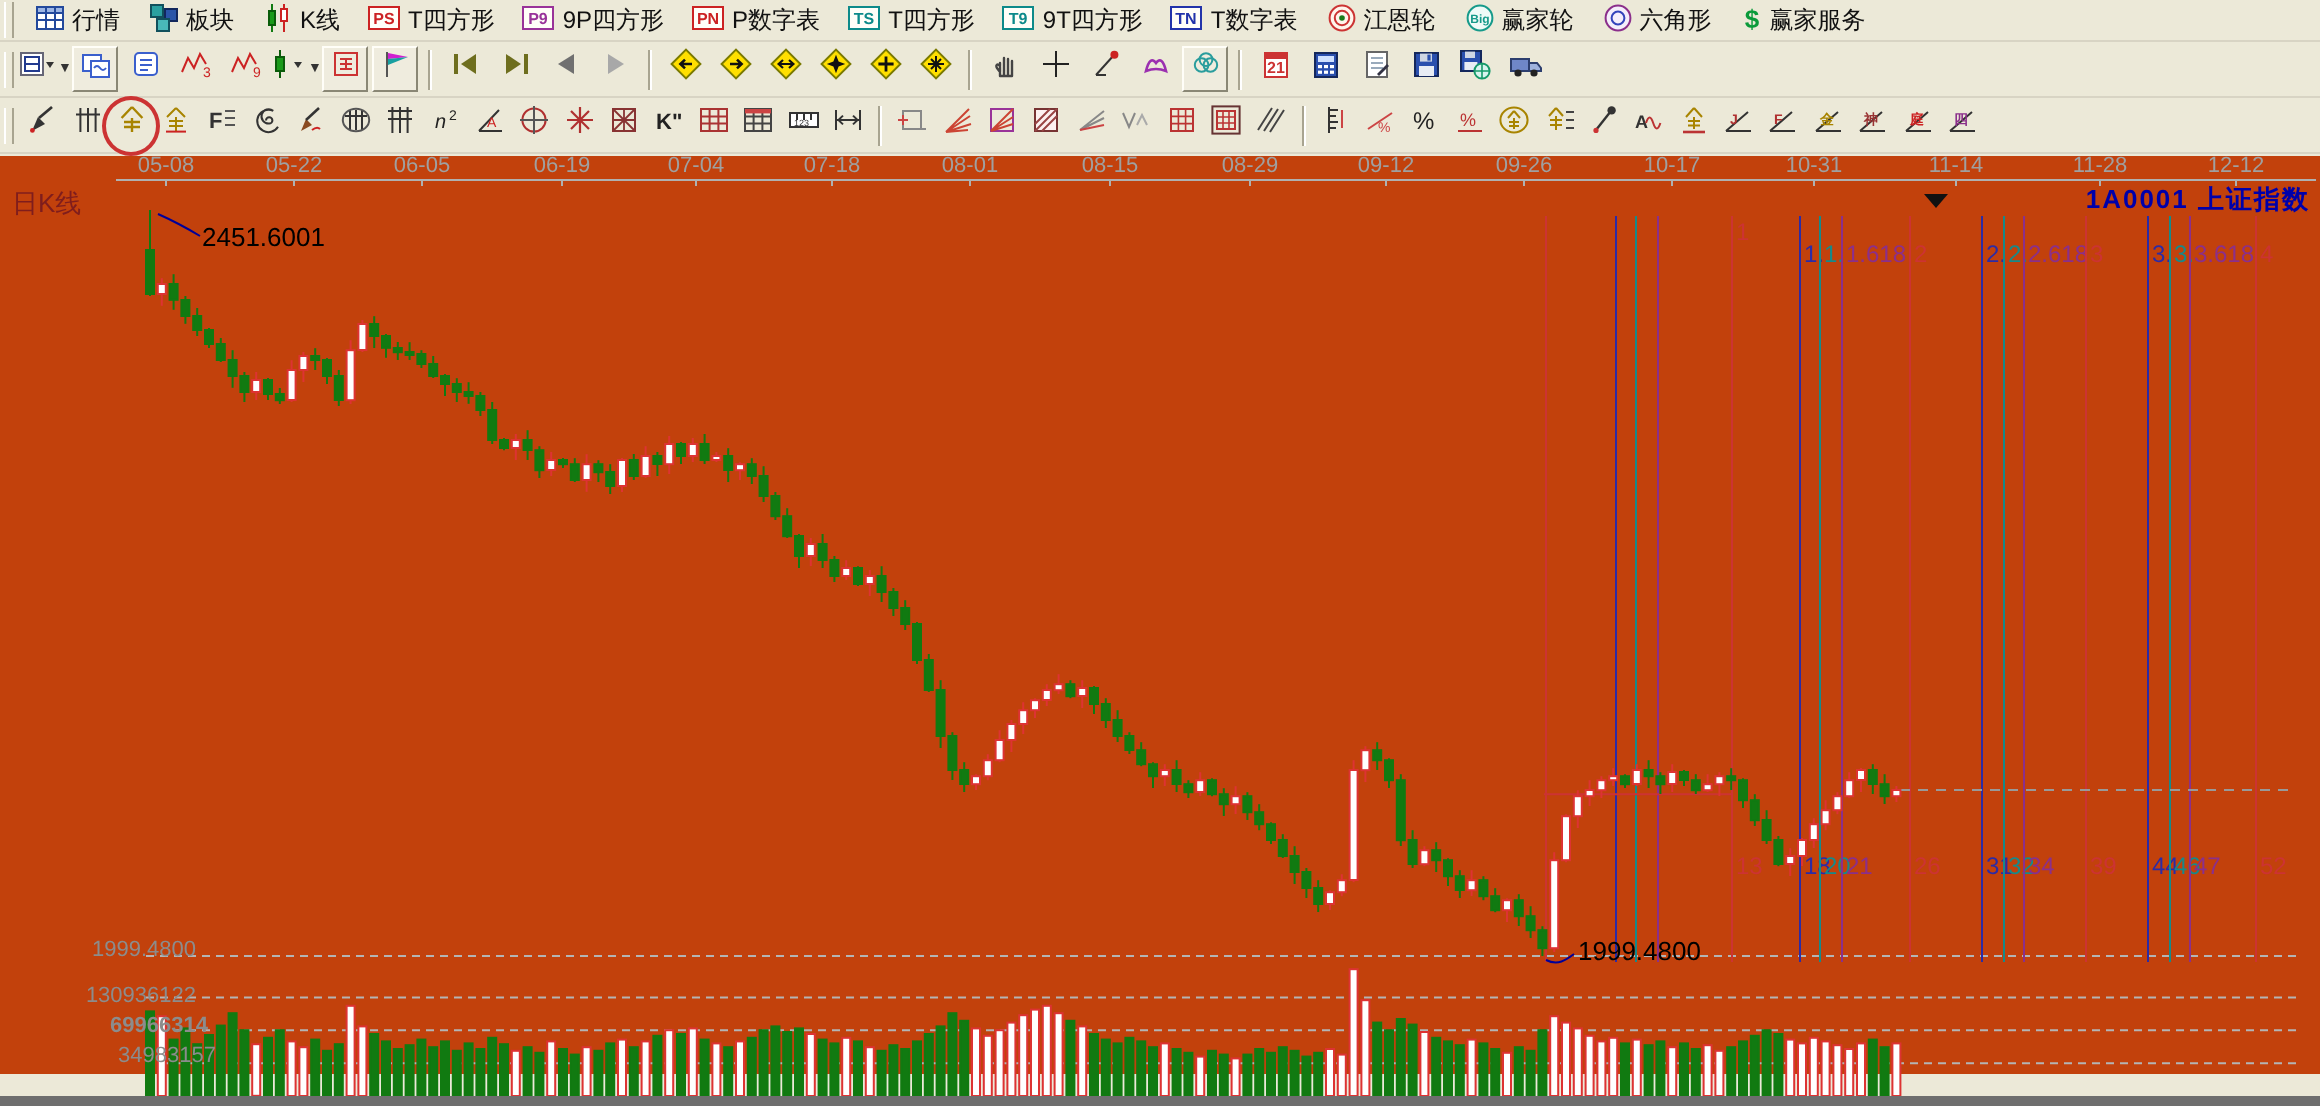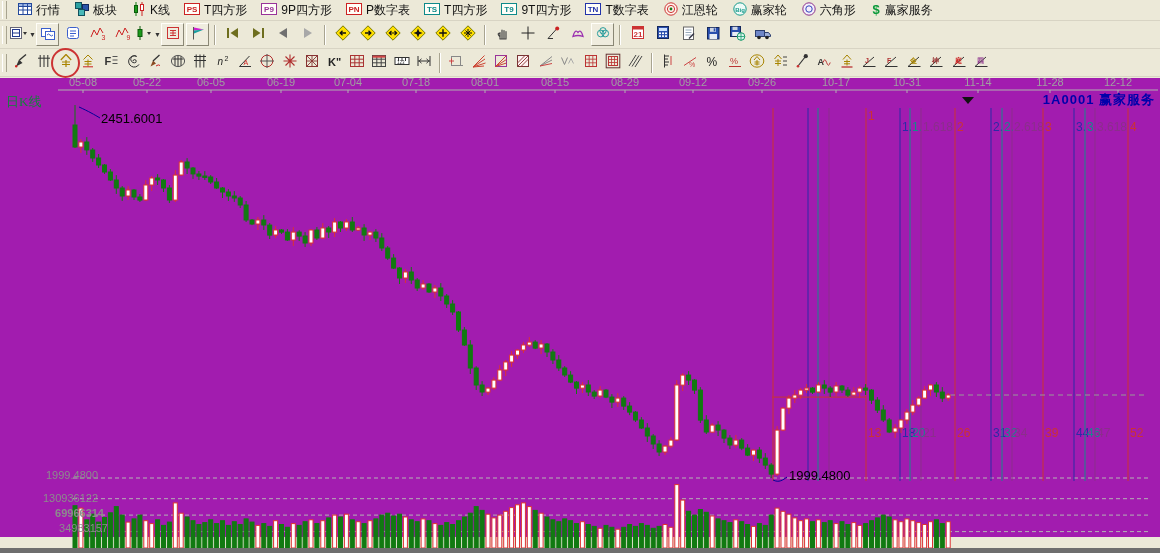--- a/index.html
+++ b/index.html
@@ -11,25 +11,25 @@
   #tb3 { height:28px; overflow:visible; }
   .grip { width:5px; height:18px; margin:0 3px 0 2px; border-left:1px solid #fff; border-right:1px solid #a8a490; }
   .tb1-item { display:flex; align-items:center; gap:3px; padding:16px 7px; height:21px; font-size:12px; color:#111; cursor:default; }
   .tb1-item .lbl { white-space:nowrap; }
   .tbtn { position:relative; width:23px; height:23px; display:flex; align-items:center; justify-content:center; margin:0 1px; }
   #tb3 .tbtn { width:22px; height:24px; margin:0 0.2px; }
   .raised { border:1px solid; border-color:#fffef8 #8a8775 #8a8775 #fffef8; background:#efecde; }
   .sep { width:2px; height:20px; border-left:1px solid #a8a490; border-right:1px solid #fff; margin:0 4px; }
   .dd { font-size:7px; color:#333; margin-left:1px; }
   .hl { position:absolute; left:-4px; top:-3px; width:29px; height:30px; border:2px solid #cc3333; border-radius:50%; pointer-events:none; z-index:6; }
-  #chart { position:absolute; left:0; top:78px; width:1160px; height:459px; background:#a21caf; }
+  #chart { position:absolute; left:0; top:78px; width:1160px; height:459px; background:#c2410c; }
   .ann { position:absolute; font-size:13px; white-space:nowrap; z-index:3; }
   .blue { color:#000000; }
   .gray { color:#8c8c8c; font-size:11px; text-align:right; width:72px; }
-  #panel-label { color:#15803d; left:6px; top:93px;font-family:Liberation Serif, serif; }
+  #panel-label { color:#7f1d1d; left:6px; top:93px; }
   #symbol-label { color:#0000aa; right:5px; top:91px; font-weight:bold; letter-spacing:1px; }
   svg text { font-family:"Liberation Sans",sans-serif; }
 </style>
 </head>
 <body>
 
 <div class="screen">
   <div class="tb" id="tb1">
       <span class="grip"></span>
       <div class="tb1-item">
@@ -1128,20 +1128,20 @@
         <rect x="946.2" y="521.7" width="4" height="26.3" fill="#fff" stroke="#dd3333"></rect>
         <line x1="948.2" y1="393.0" x2="948.2" y2="401.0" stroke="#dd3333"></line>
         <rect x="946.2" y="395.0" width="4" height="3.1" fill="#fff" stroke="#dd3333"></rect>
         <path d="M79,107 C88,111 95,115 100,118" fill="none" stroke="#000099"></path>
         <path d="M773,480 C779,483 783,480 787,477" fill="none" stroke="#000099"></path>
         <polygon points="962,97 974,97 968,104" fill="#111"></polygon>
         <rect x="0" y="548" width="1160" height="5" fill="#6e6e6e"></rect>
       </svg></div>
 
   <div class="ann" id="panel-label">日K线</div>
-  <div class="ann" id="symbol-label">1A0001 赢家服务</div>
+  <div class="ann" id="symbol-label">1A0001 上证指数</div>
   <div class="ann blue" style="left:101px;top:111px;">2451.6001</div>
   <div class="ann blue" style="left:789px;top:468px;">1999.4800</div>
   <div class="ann gray" style="left:26px;top:469px;">1999.4800</div>
   <div class="ann gray" style="left:26px;top:492px;">130936122</div>
   <div class="ann gray" style="left:32px;top:507px;font-weight:bold;">69966314</div>
   <div class="ann gray" style="left:36px;top:522px;">34983157</div>
 </div>
 
 </body></html>

